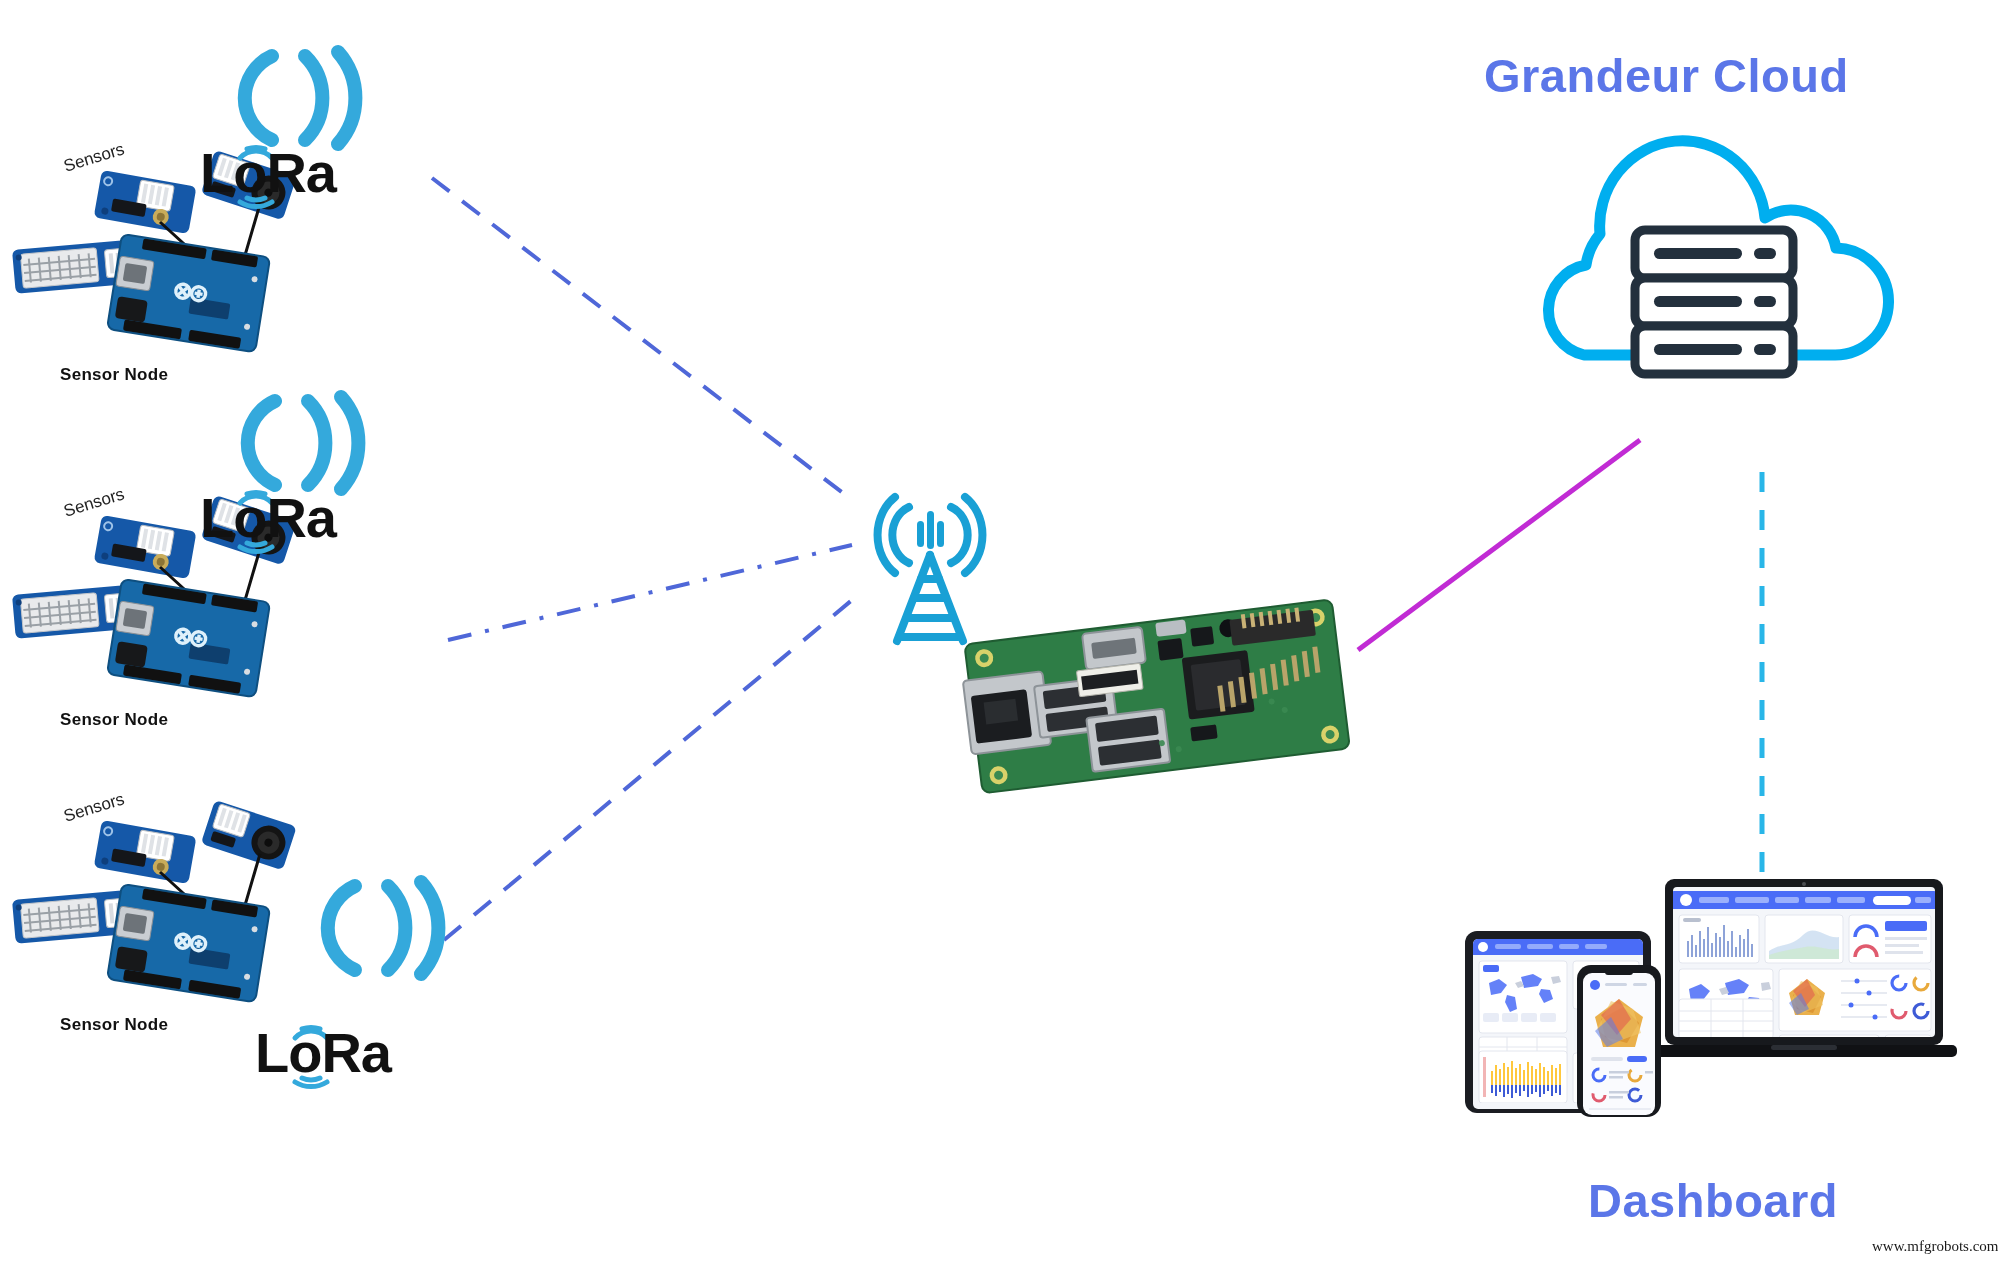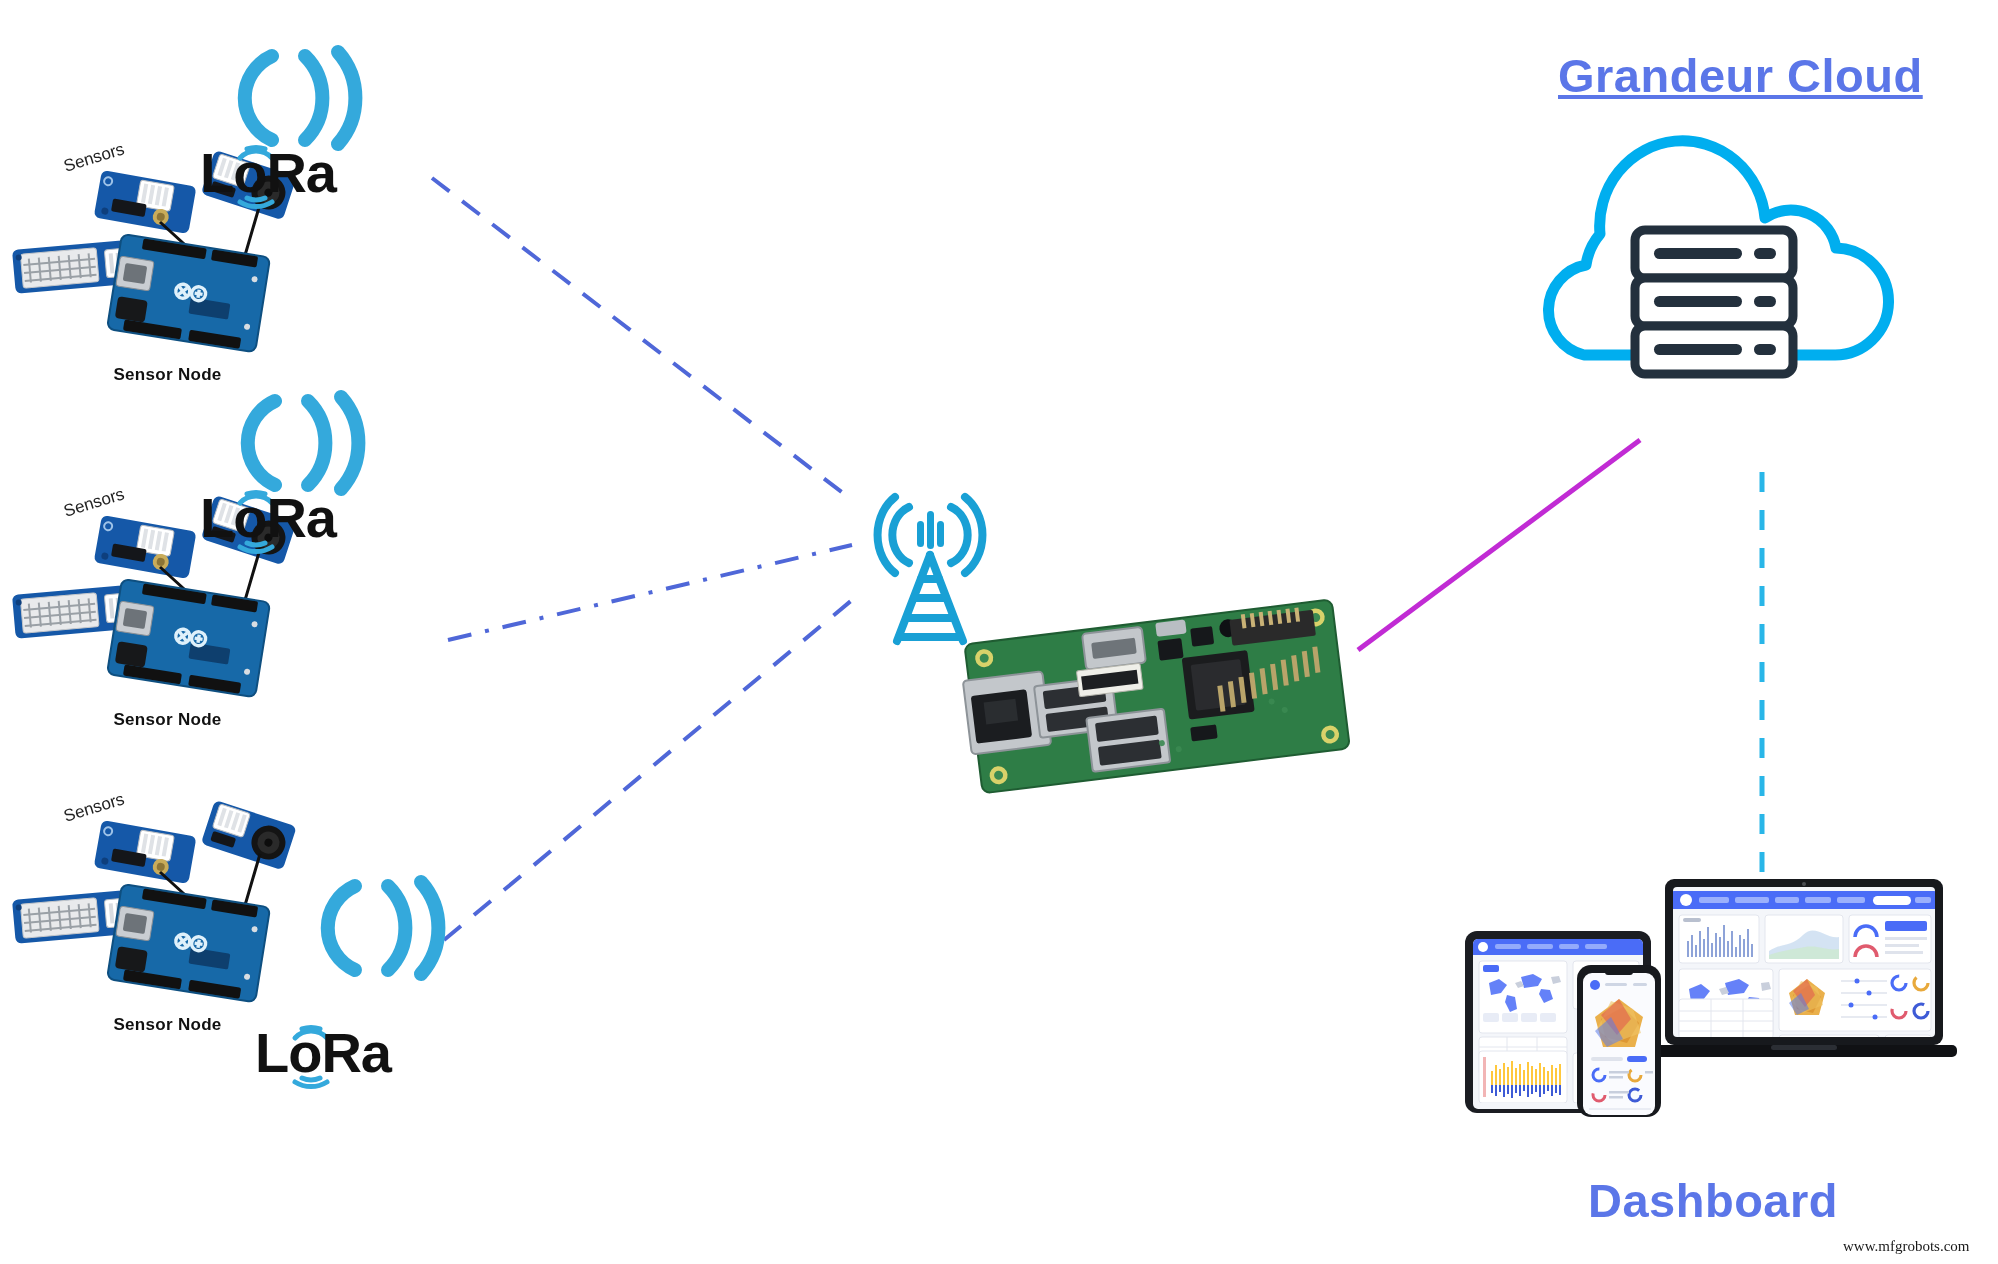--- a/index.html
+++ b/index.html
@@ -1,23 +1,23 @@
 <!DOCTYPE html>
 <html><head>
 <meta charset="utf-8">
 <style>
   html,body{margin:0;padding:0;background:#fff;}
   body{width:1998px;height:1264px;position:relative;overflow:hidden;
        font-family:"Liberation Sans",sans-serif;}
   #stage{position:absolute;left:0;top:0;width:1998px;height:1264px;background:#fff;}
   .abs{position:absolute;}
-  .node-label{font-weight:bold;font-size:17px;color:#111;letter-spacing:.3px;text-align:center;}
+  .node-label{font-weight:bold;font-size:17px;color:#111;letter-spacing:.3px;}
   .sensors-label{font-size:17px;color:#222;transform:rotate(-17deg);}
   .big-label{font-weight:bold;font-size:47px;color:#5B76E8;letter-spacing:.5px;white-space:nowrap;}
-  .watermark{font-family:"Liberation Serif",serif;font-size:15px;color:#1a1a1a;}
+  .watermark{font-family:"Liberation Serif",serif;font-size:15px;color:#1a1a1a;margin-left:29px;}
   svg{display:block;overflow:visible;}
   .lora-word{font-family:"Liberation Sans",sans-serif;font-weight:bold;font-size:56px;fill:#111;letter-spacing:-1px;}
 </style>
 </head>
 <body>
 
 <div id="stage">
 
   <svg class="abs" style="left:0;top:0;width:1998px;height:1264px;" viewBox="0 0 1998 1264">
 
@@ -464,21 +464,21 @@
       <rect x="214" y="118" width="22" height="11" rx="5.5" fill="#23303D"></rect>
       <rect x="95" y="148" width="158" height="48" rx="10" fill="#fff" stroke="#23303D" stroke-width="9"></rect>
       <rect x="114" y="166" width="88" height="11" rx="5.5" fill="#23303D"></rect>
       <rect x="214" y="166" width="22" height="11" rx="5.5" fill="#23303D"></rect>
       <rect x="95" y="196" width="158" height="48" rx="10" fill="#fff" stroke="#23303D" stroke-width="9"></rect>
       <rect x="114" y="214" width="88" height="11" rx="5.5" fill="#23303D"></rect>
       <rect x="214" y="214" width="22" height="11" rx="5.5" fill="#23303D"></rect>
     </g>
   </svg>
 
-  <div class="abs big-label" style="left:1558px;top:48px;text-decoration:underline;">Grandeur Cloud</div>
+  <div class="abs big-label" style="left:1484px;top:48px;">Grandeur Cloud</div>
 
   <svg class="abs" style="left:1455px;top:865px;" width="500" height="250" viewBox="0 0 500 250">
     <defs>
       <clipPath id="clipLap">
           <rect x="218" y="22" width="262" height="150" rx="5"></rect>
         </clipPath>
       <clipPath id="clipTab">
           <rect x="18" y="74" width="170" height="164" rx="5"></rect>
         </clipPath>
       <clipPath id="clipPhone">

